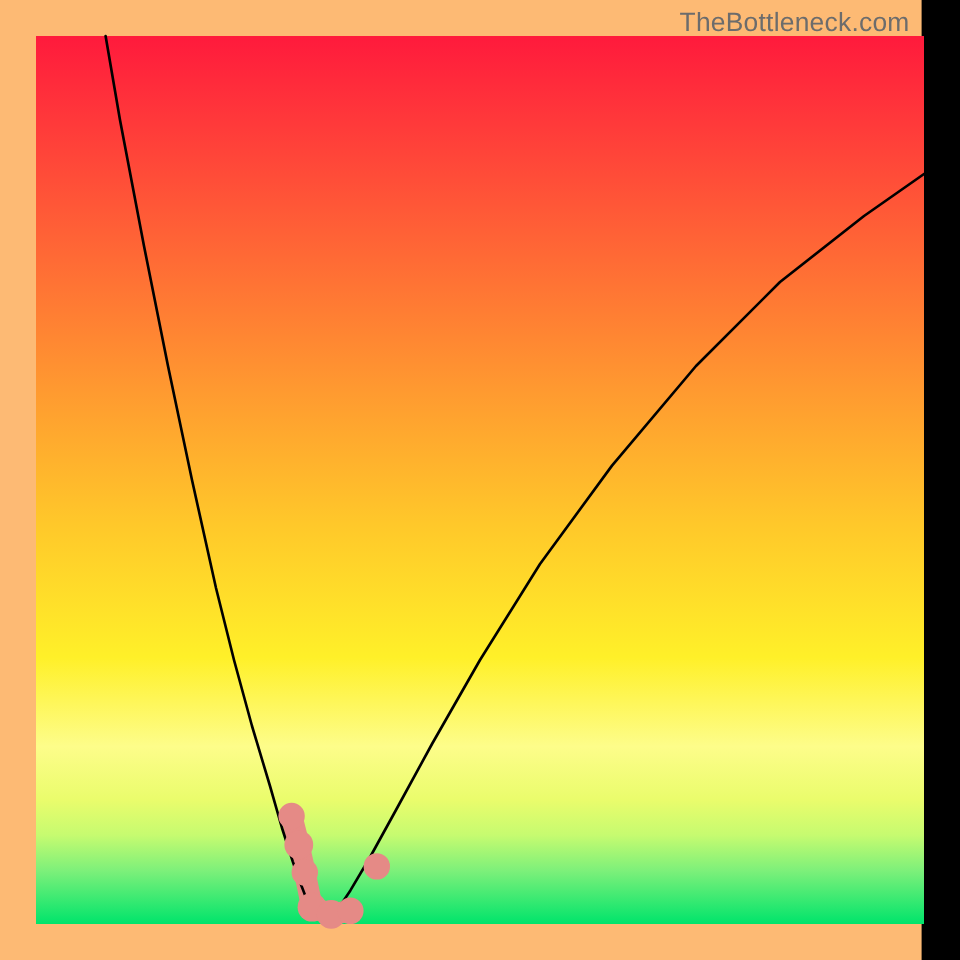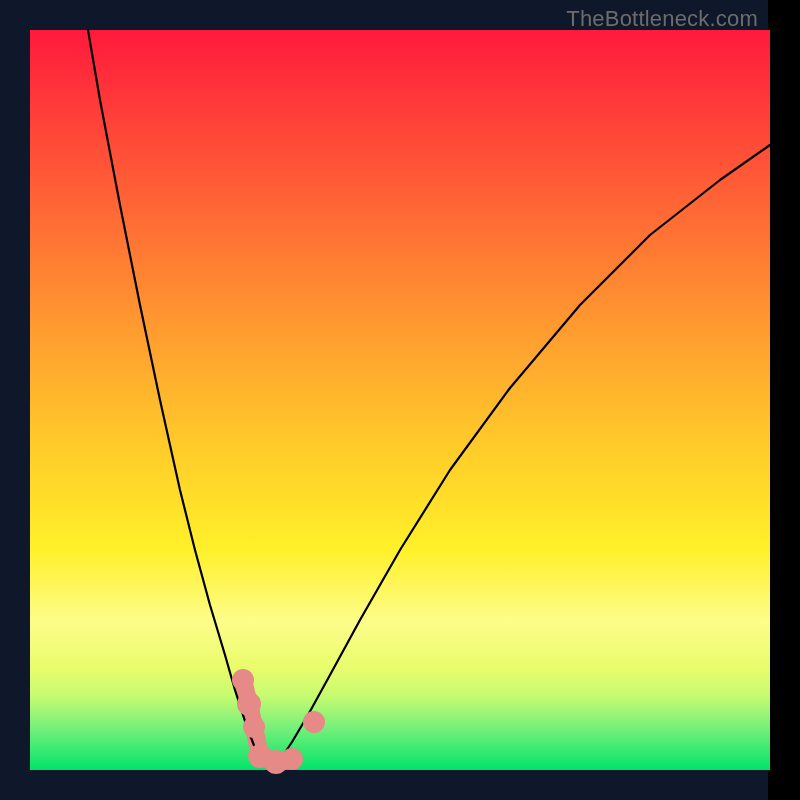--- a/index.html
+++ b/index.html
@@ -9,21 +9,21 @@
     height: 800px;
     background: #000;
     overflow: hidden;
     font-family: Arial, Helvetica, sans-serif;
   }
   .frame {
     position: absolute;
     left: 0; top: 0;
     width: 768px;
     height: 800px;
-    background: #0f172a;
+    background: #fdba74;
   }
   .plot-area {
     position: absolute;
     left: 30px;
     top: 30px;
     width: 740px;
     height: 740px;
     
     background: linear-gradient(to bottom,
       #ff1a3c 0%,

